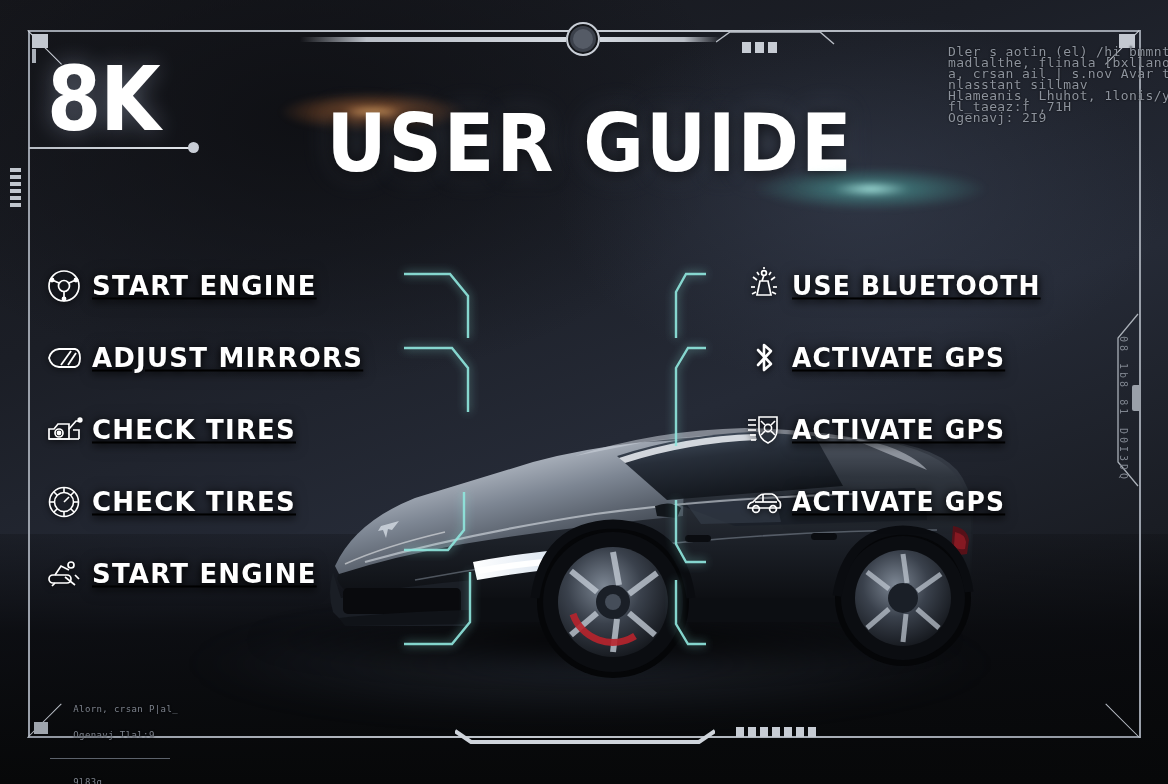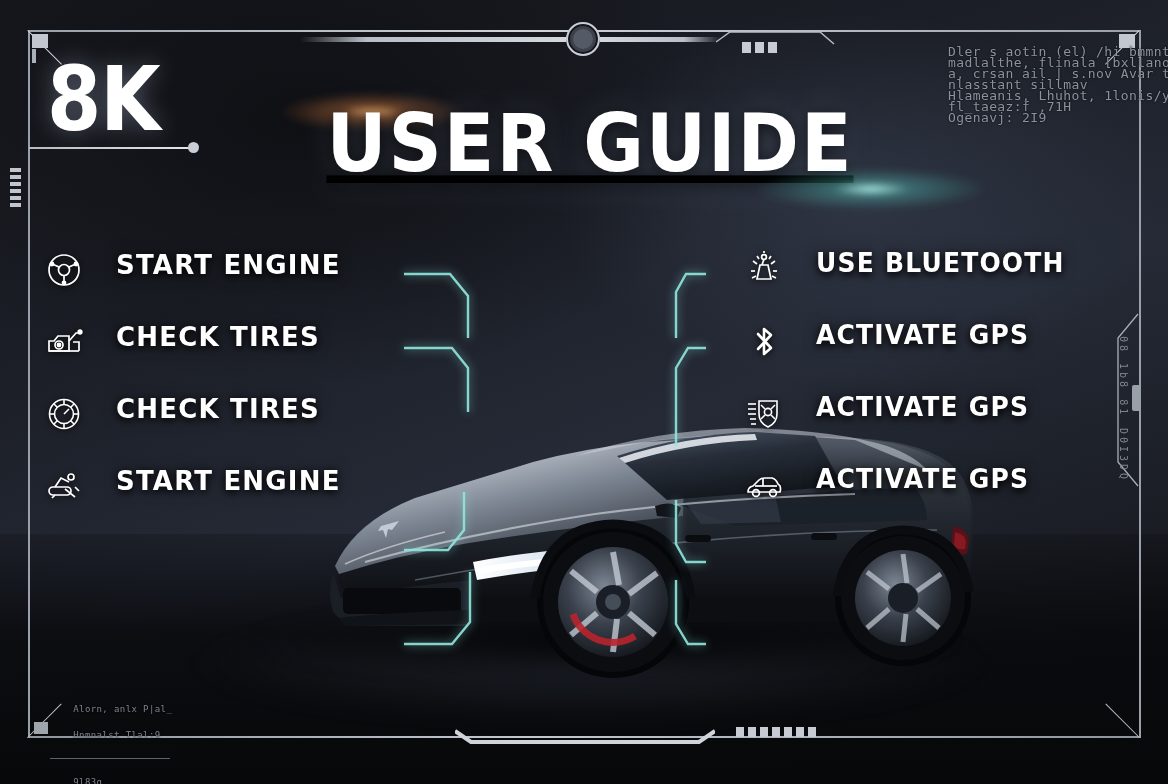--- a/index.html
+++ b/index.html
@@ -119,21 +119,21 @@
     letter-spacing:-1px; color:#fff; line-height:78px;
     text-shadow:0 0 22px rgba(210,225,255,.33);
     transform:scaleY(1.14); transform-origin:0 0;
   }
   .badge-rule { position:absolute; left:29px; top:147px; width:162px; height:2px;
                 background:linear-gradient(90deg,#b7bcc4,#e2e6eb); }
   .badge-dot  { position:absolute; left:188px; top:142px; width:11px; height:11px;
                 border-radius:50%; background:#c9ced6; }
 
   
-  .title-wrap { position:absolute; left:320px; top:100px; width:540px; height:90px;text-decoration:underline; }
+  .title-wrap { position:absolute; left:320px; top:100px; width:540px; height:90px; }
   .title {
     font-family:"DejaVu Sans", sans-serif; font-weight:700; font-size:74px;
     letter-spacing:2px; color:#ffffff; line-height:86px; text-align:center;
     text-shadow:0 2px 16px rgba(0,0,0,.8), 0 0 30px rgba(200,220,255,.22);
     transform:scaleY(1.08);
   }
   .flare-orange {
     position:absolute; left:278px; top:92px; width:190px; height:40px;
     background:radial-gradient(ellipse at center, rgba(255,186,110,.95) 0%, rgba(255,140,60,.38) 22%, rgba(255,120,40,0) 70%);
     filter:blur(3px); pointer-events:none;
@@ -141,21 +141,21 @@
   .flare-cyan {
     position:absolute; left:756px; top:168px; width:230px; height:42px;
     background:radial-gradient(ellipse at center, rgba(185,255,246,.9) 0%, rgba(90,220,205,.34) 24%, rgba(60,200,190,0) 72%);
     filter:blur(3px); pointer-events:none;
   }
 
   
   .col { position:absolute; top:250px; width:420px; }
   .col-left  { left:44px; }
   .col-right { left:744px; }
-  .item { position:relative; height:72px; display:flex; gap:32px; }
+  .item { position:relative; height:72px; display:flex; align-items:center; gap:8px;text-decoration:underline; }
   .item .ico { width:40px; height:40px; flex:0 0 40px; display:flex; align-items:center; justify-content:center; }
   .item .ico svg { width:38px; height:38px; display:block;
                    filter:drop-shadow(0 1px 3px rgba(0,0,0,.9)); }
   .item .lbl {
     font-family:"DejaVu Sans", sans-serif; font-weight:700; font-size:26px;
     letter-spacing:1.2px; color:#fff; white-space:nowrap;
     text-shadow:0 2px 7px rgba(0,0,0,.92), 0 0 14px rgba(0,0,0,.6);
     transform:scaleY(1.04); transform-origin:left center;
   }
   .col-right .lbl { font-size:25px; }
@@ -390,22 +390,22 @@
   <div class="flare-cyan"></div>
 
   <div class="meta meta-tr">Dler s aotin (el) /hi bmmntbrd
 madlalthe, flinala [bxllanomg
 a, crsan ail | s.nov Avar tasmeb
 nlasstant sillmav
 Hlameanis, Lhuhot, 1lonis/ymde ,
 fl_taeaz:f ,71H
 Ogenavj: 2I9</div>
   <div class="meta meta-bl">
-    <span>Alorn, anlx P|al_</span><br>
-    <span>Hnmnalst Tlal:9</span>
+    <span>Alorn, crsan P|al_</span><br>
+    <span>Ogenavj Tlal:9</span>
     <span class="rule"></span>
     <span>9l83g</span>
   </div>
 
   <div class="col col-left">
 
     <div class="item">
       <span class="ico">
         <svg viewBox="0 0 38 38" fill="none" stroke="#fff" stroke-width="1.7">
           <circle cx="19" cy="19" r="15"></circle>
@@ -414,20 +414,30 @@
             <path d="M14 16 L5 12"></path>
             <path d="M24 16 L33 12"></path>
           <circle cx="7" cy="13" r="1.6" fill="#fff"></circle>
             <circle cx="31" cy="13" r="1.6" fill="#fff"></circle>
           <circle cx="19" cy="32" r="1.6" fill="#fff"></circle>
         </svg>
       </span>
       <span class="lbl">START ENGINE</span>
     </div>
 
+    <div class="item">
+      <span class="ico">
+        <svg viewBox="0 0 38 38" fill="none" stroke="#fff" stroke-width="1.8">
+          <path d="M4 19 Q6 11 14 10 L30 10 Q35 11 35 19 Q35 27 30 28 L14 28 Q6 27 4 19 Z"></path>
+          <path d="M16 26 L26 12"></path>
+            <path d="M23 26 L31 14"></path>
+        </svg>
+      </span>
+      <span class="lbl">ADJUST MIRRORS</span>
+    </div>
 
     <div class="item">
       <span class="ico">
         <svg viewBox="0 0 38 38" fill="none" stroke="#fff" stroke-width="1.7">
           <path d="M4 28 L4 18 L9 18 L13 13 L24 13 L24 28 Z"></path>
           <circle cx="14" cy="22" r="4"></circle>
             <circle cx="14" cy="22" r="1.6" fill="#fff"></circle>
           <path d="M24 18 L31 10 L34 10"></path>
             <circle cx="35" cy="9" r="1.8" fill="#fff"></circle>
           <path d="M4 28 L34 28"></path>

